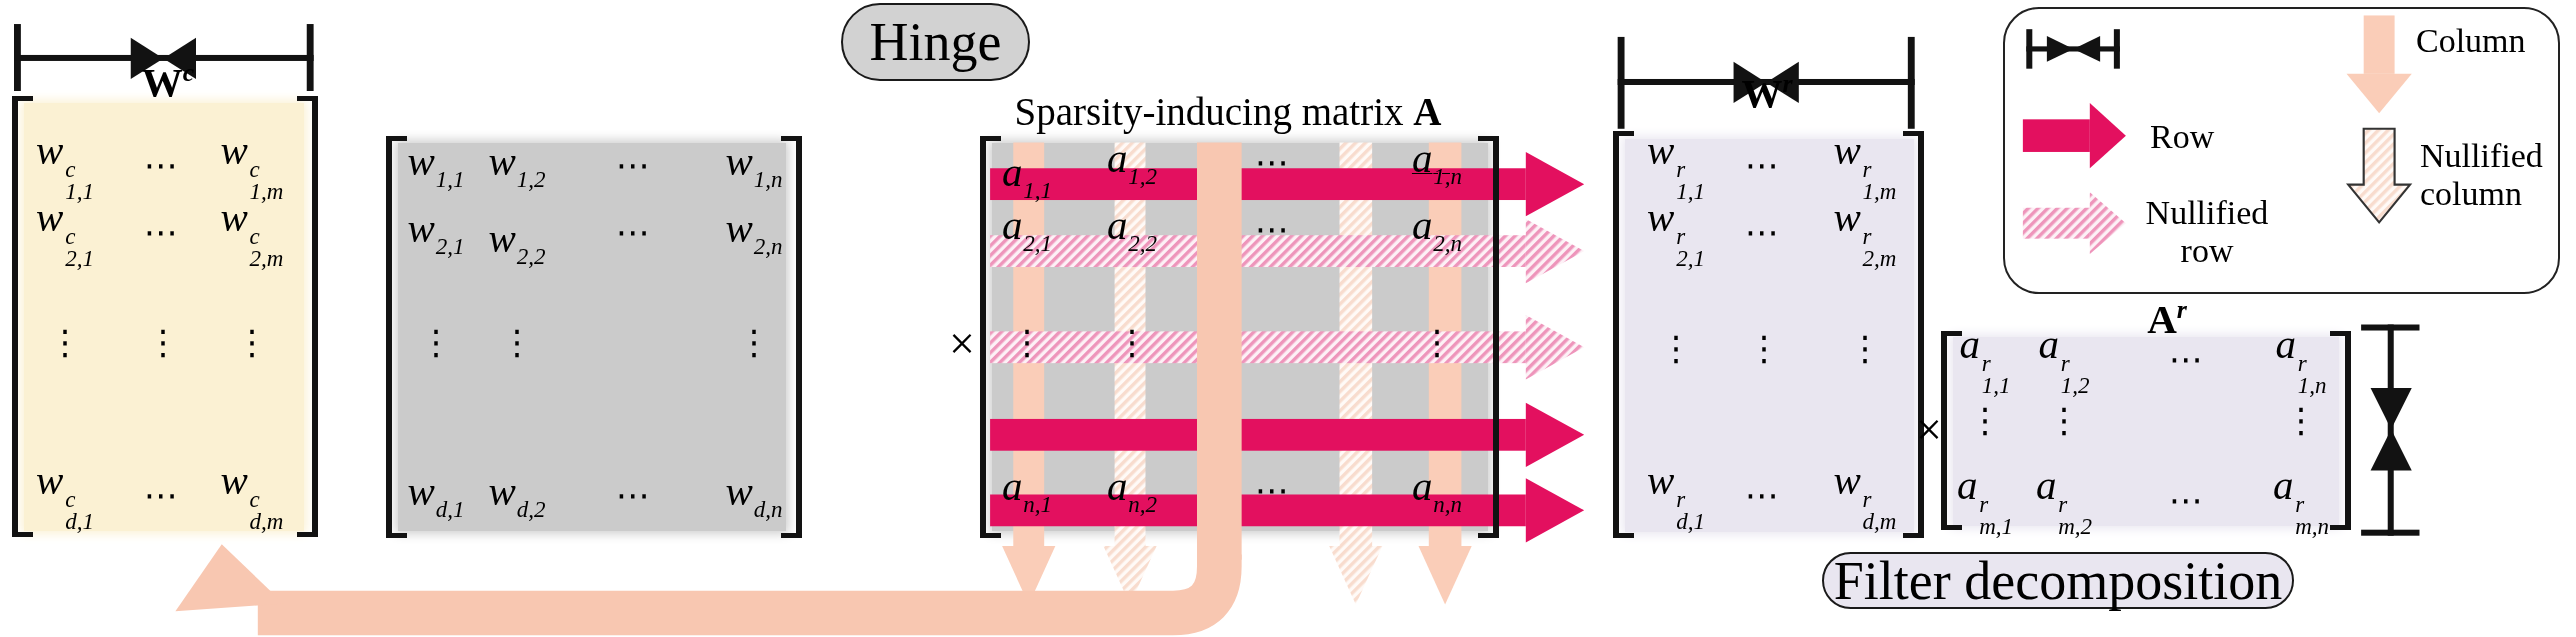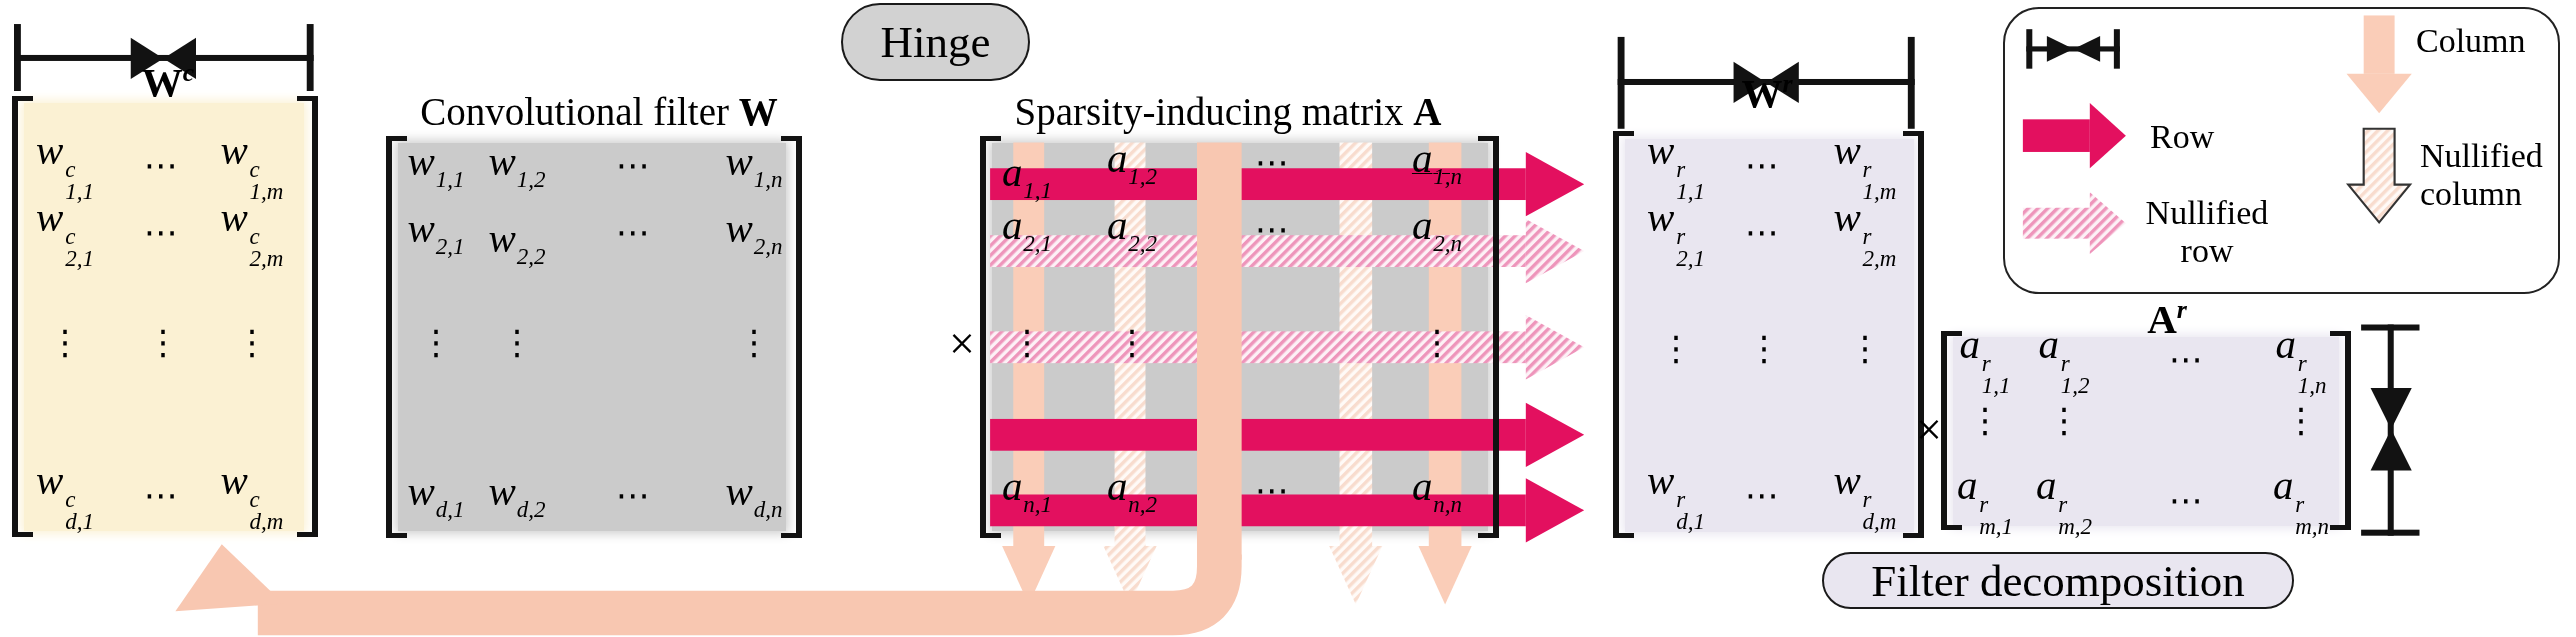--- a/index.html
+++ b/index.html
@@ -20,21 +20,21 @@
   #deco{position:absolute; left:0; top:0; z-index:2; pointer-events:none;}
   
   .title{position:absolute; z-index:4; font-size:39px; white-space:nowrap; transform:translateX(-50%);}
   .title b{font-weight:700;}
   .mlabel{position:absolute; z-index:4; font-weight:700; font-size:41px; white-space:nowrap; transform:translate(-50%,-50%);}
   .mlabel .lsup{font-weight:700; font-style:italic; font-size:26px; vertical-align:15.5px;}
   .times{position:absolute; z-index:4; font-size:46px; transform:translate(-50%,-50%);}
   
   .badge{position:absolute; z-index:5; box-sizing:border-box; border:2.6px solid #1a1a1a;
          display:flex; align-items:center; justify-content:center;
-         font-size:45px; white-space:nowrap;}
+         font-size:54px; white-space:nowrap;}
   
   #legend-box{position:absolute; z-index:1; box-sizing:border-box; background:#fff;
               border:2.6px solid #222; border-radius:36px;}
   .lgtext{position:absolute; z-index:4; font-size:34px; white-space:nowrap;}
   
   .mcell{position:absolute; z-index:4; transform:translate(-50%,-50%); white-space:nowrap; line-height:1;}
   .mvar{font-style:italic; font-size:41px;}
   .stack{display:inline-flex; flex-direction:column; vertical-align:-13px; margin-left:1.7px; text-align:left;}
   .stack .sup{font-size:23px; font-style:italic; line-height:22px; height:22px;}
   .stack .sub{font-size:23px; font-style:italic; line-height:22px; height:22px;}
@@ -156,21 +156,20 @@
   <div class="bk bk-r" style="left:297px;  top:96px; height:441px;"></div>
   <div class="bk bk-l" style="left:386px;  top:136px; height:402px;"></div>
   <div class="bk bk-r" style="left:781px;  top:136px; height:402px;"></div>
   <div class="bk bk-l" style="left:980px; top:136px; height:402px;"></div>
   <div class="bk bk-r" style="left:1478px; top:136px; height:402px;"></div>
   <div class="bk bk-l" style="left:1613px; top:131px; height:407px;"></div>
   <div class="bk bk-r" style="left:1903px; top:131px; height:407px;"></div>
   <div class="bk bk-l" style="left:1941px; top:331px; height:199px;"></div>
   <div class="bk bk-r" style="left:2330px; top:331px; height:199px;"></div>
 
-  <div class="title" style="left:599px; top:89px;"><span>Convolutional filter </span><b>W</b></div>
   <div class="title" style="left:1228px; top:89px;"><span>Sparsity-inducing matrix </span><b>A</b></div>
 
   <div class="mlabel" style="left:168px; top:82px;"><span>W</span><span class="lsup">c</span></div>
   <div class="mlabel" style="left:1767px; top:93px;"><span>W</span><span class="lsup">r</span></div>
   <div class="mlabel" style="left:2167px; top:319px;"><span>A</span><span class="lsup">r</span></div>
 
   <div class="times" style="left:962px; top:343px;">×</div>
   <div class="times" style="left:1929px; top:429px;">×</div>
 
   <div class="badge" style="left:841px; top:3.4px; width:189px; height:78px; border-radius:39px; background:var(--badge-gray);">

